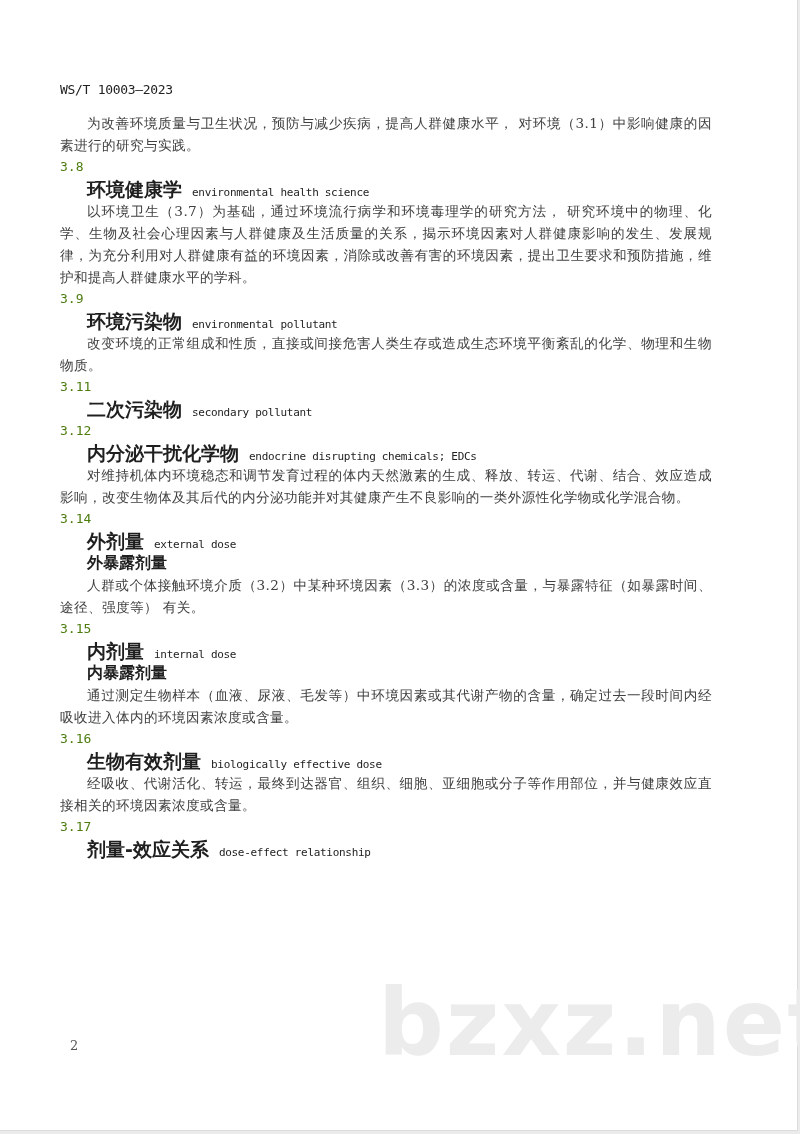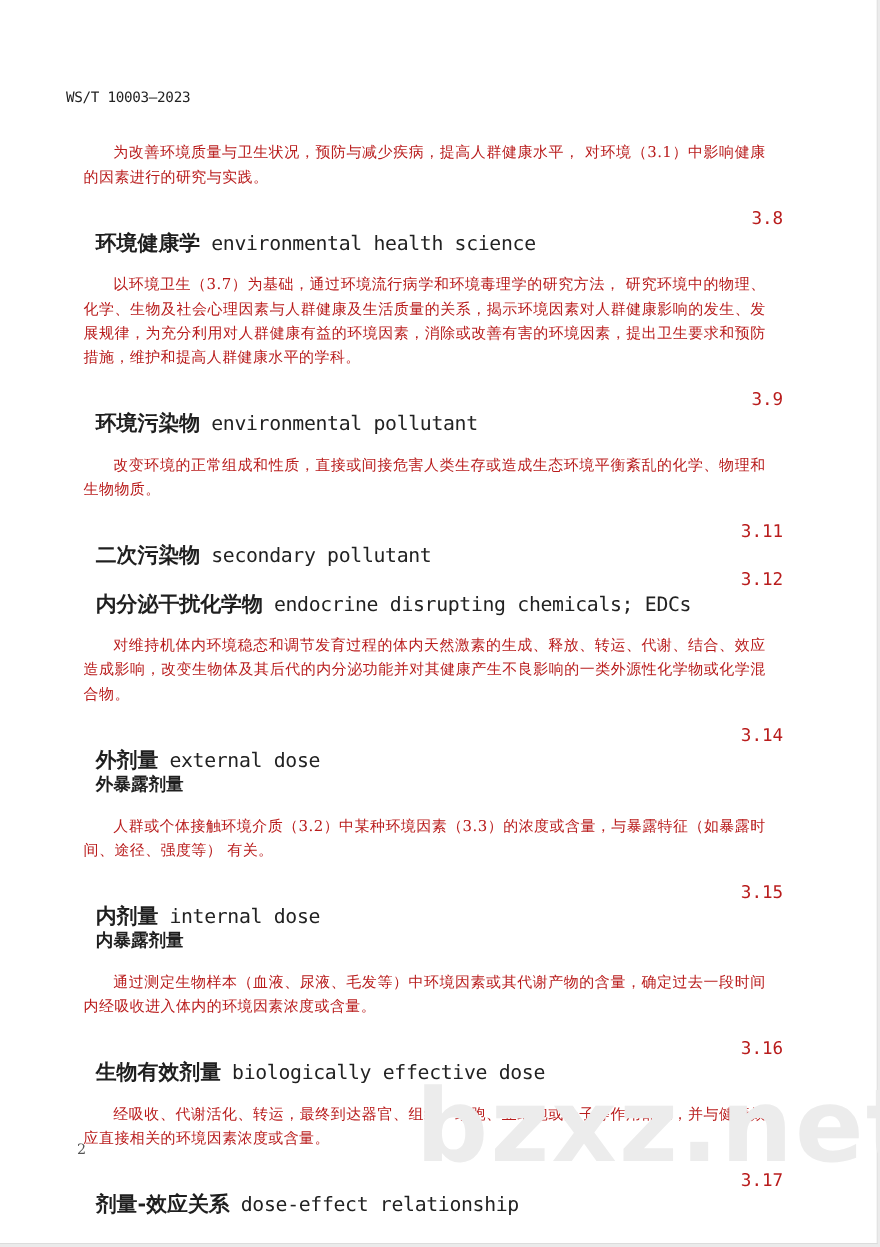--- a/index.html
+++ b/index.html
@@ -37,48 +37,47 @@
     .content {
       position: absolute;
       left: 60px;
       top: 112px;
       width: 652px;
     }
     .para {
       font-size: 13.6px;
       line-height: 22px;
       text-indent: 27px;
-      margin: 16px;
+      margin: 0;
       text-align: justify;
-      color: #b91c1c;
+      color: #404040;
       letter-spacing: 0.4px;
     }
     .clause-no {
       font-family: "DejaVu Sans Mono", "Liberation Mono", monospace;
-      font-size: 16px;
+      font-size: 13px;
       line-height: 22px;
       height: 22px;
-      color: #b91c1c;
-      text-align: right;
+      color: #4d7c0f;
     }
     .term {
       line-height: 22px;
       height: 22px;
       padding-left: 27px;
       white-space: nowrap;
     }
     .term-zh {
       font-family: "DejaVu Sans", "Liberation Sans", sans-serif;
       font-weight: bold;
       font-size: 19px;
       color: #1f1f1f;
     }
     .term-en {
       font-family: "DejaVu Sans Mono", "Liberation Mono", monospace;
-      font-size: 18px;
+      font-size: 11px;
       color: #222;
       margin-left: 10px;
       letter-spacing: -0.3px;
     }
     .syn {
       line-height: 22px;
       height: 22px;
       padding-left: 27px;
       font-family: "DejaVu Sans", "Liberation Sans", sans-serif;
       font-weight: bold;

